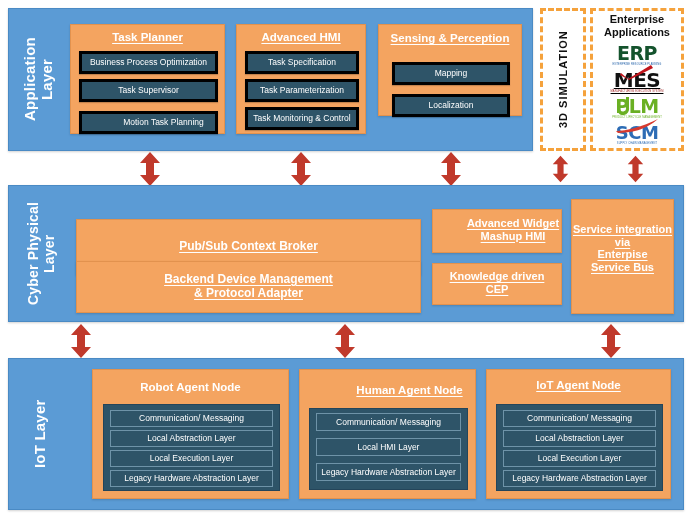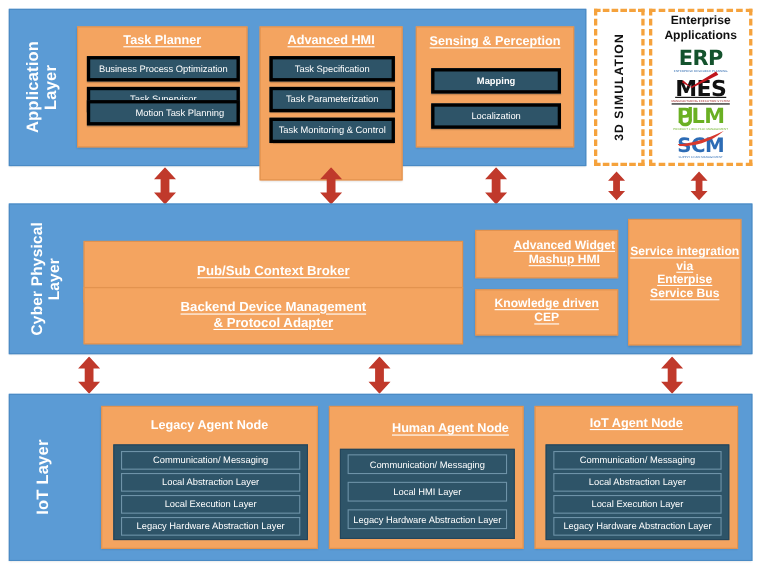--- a/index.html
+++ b/index.html
@@ -163,33 +163,33 @@
   <div class="layer" style="left:8px; top:8px; width:525px; height:143px;">
   </div>
   <div class="layer-label" style="left:14px; top:14px; width:50px; height:131px; font-size:15px;">
     <span><span>Application</span><br><span>Layer</span></span>
   </div>
 
   <div class="mod" style="left:70px; top:24px; width:155px; height:110px;">
     <div class="mod-title" style="top:6px; font-size:11.5px;">Task Planner</div>
     <div class="sub" style="left:8px; top:26px; width:139px; height:23px; font-size:8.5px;">Business Process Optimization</div>
     <div class="sub" style="left:8px; top:54px; width:139px; height:23px; font-size:8.5px;">Task Supervisor</div>
-    <div class="sub" style="left:8px; top:66px; width:139px; height:23px; font-size:8.5px;padding-left:30px;">Motion Task Planning</div>
-  </div>
-
-  <div class="mod" style="left:236px; top:24px; width:130px; height:140px;">
+    <div class="sub" style="left:8px; top:86px; width:139px; height:23px; font-size:8.5px;padding-left:30px;">Motion Task Planning</div>
+  </div>
+
+  <div class="mod" style="left:236px; top:24px; width:130px; height:110px;">
     <div class="mod-title" style="top:6px; font-size:11.5px;">Advanced HMI</div>
     <div class="sub" style="left:8px; top:26px; width:114px; height:23px; font-size:8.5px;">Task Specification</div>
     <div class="sub" style="left:8px; top:54px; width:114px; height:23px; font-size:8.5px;">Task Parameterization</div>
     <div class="sub" style="left:8px; top:82px; width:114px; height:23px; font-size:8.5px;">Task Monitoring &amp; Control</div>
   </div>
 
-  <div class="mod" style="left:378px; top:24px; width:144px; height:110px;">
+  <div class="mod" style="left:378px; top:24px; width:144px; height:92px;">
     <div class="mod-title" style="top:7px; font-size:11.5px;">Sensing &amp; Perception</div>
-    <div class="sub" style="left:13px; top:37px; width:118px; height:23px; font-size:8.5px;font-weight:bold;">Mapping</div>
+    <div class="sub" style="left:13px; top:37px; width:118px; height:23px; font-size:8.5px;">Mapping</div>
     <div class="sub" style="left:13px; top:69px; width:118px; height:23px; font-size:8.5px;">Localization</div>
   </div>
 
   <div class="dashed" style="left:540px; top:8px; width:46px; height:143px;">
   </div>
   <div class="vert-text" style="left:546px; top:14px; width:34px; height:131px; font-size:11px;">3D  SIMULATION</div>
 
   <div class="dashed" style="left:590px; top:8px; width:94px; height:143px;">
   </div>
   <div class="ent-title" style="left:590px; top:13px; width:94px; font-size:11px;">
@@ -292,21 +292,21 @@
     <path d="M11 0 L21 11 L15 11 L15 23 L21 23 L11 34 L1 23 L7 23 L7 11 L1 11 Z" fill="#C0392B"></path>
   </svg>
 
   <div class="layer" style="left:8px; top:358px; width:676px; height:152px;">
   </div>
   <div class="layer-label" style="left:14px; top:364px; width:52px; height:140px; font-size:15px;">
     <span>IoT Layer</span>
   </div>
 
   <div class="mod" style="left:92px; top:369px; width:197px; height:130px;">
-    <div class="mod-title no-ul" style="top:11px; font-size:11.5px;">Legacy Agent Node</div>
+    <div class="mod-title no-ul" style="top:11px; font-size:11.5px;">Robot Agent Node</div>
     <div class="panel" style="left:10px; top:34px; width:177px; height:87px;"></div>
     <div class="sub-thin" style="left:17px; top:40px; width:163px; height:17px; font-size:8.5px;">Communication/ Messaging</div>
     <div class="sub-thin" style="left:17px; top:60px; width:163px; height:17px; font-size:8.5px;">Local Abstraction Layer</div>
     <div class="sub-thin" style="left:17px; top:80px; width:163px; height:17px; font-size:8.5px;">Local Execution Layer</div>
     <div class="sub-thin" style="left:17px; top:100px; width:163px; height:17px; font-size:8.5px;">Legacy Hardware Abstraction Layer</div>
   </div>
 
   <div class="mod" style="left:299px; top:369px; width:177px; height:130px;">
     <div class="mod-title" style="top:14px; font-size:11.5px;padding-left:44px;">Human Agent Node</div>
     <div class="panel" style="left:9px; top:38px; width:159px; height:82px;"></div>

